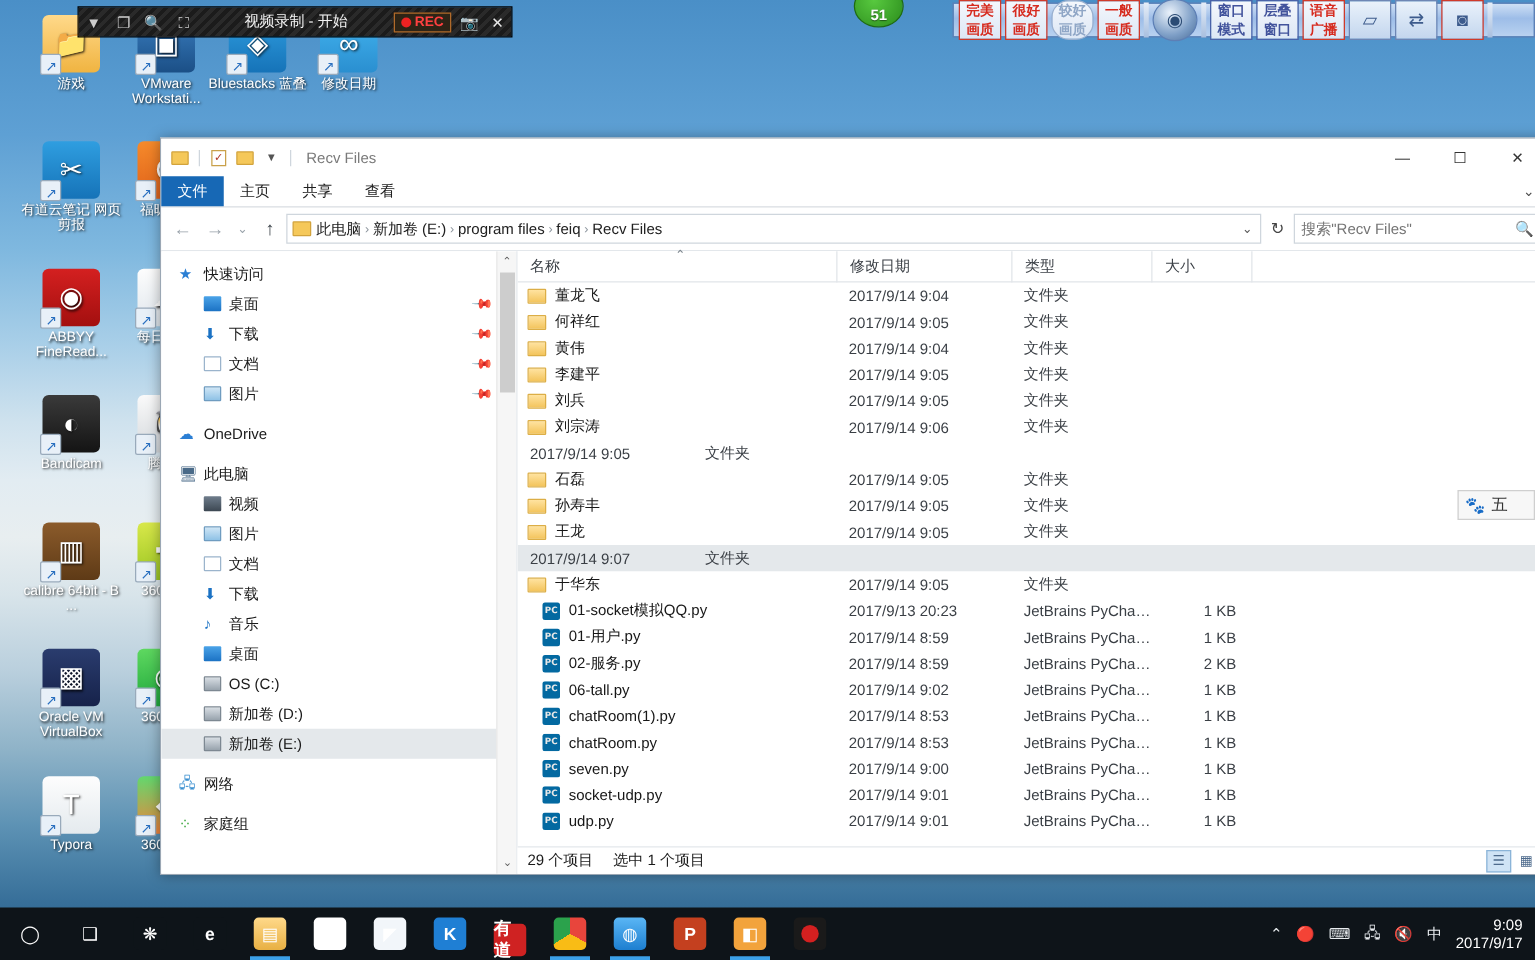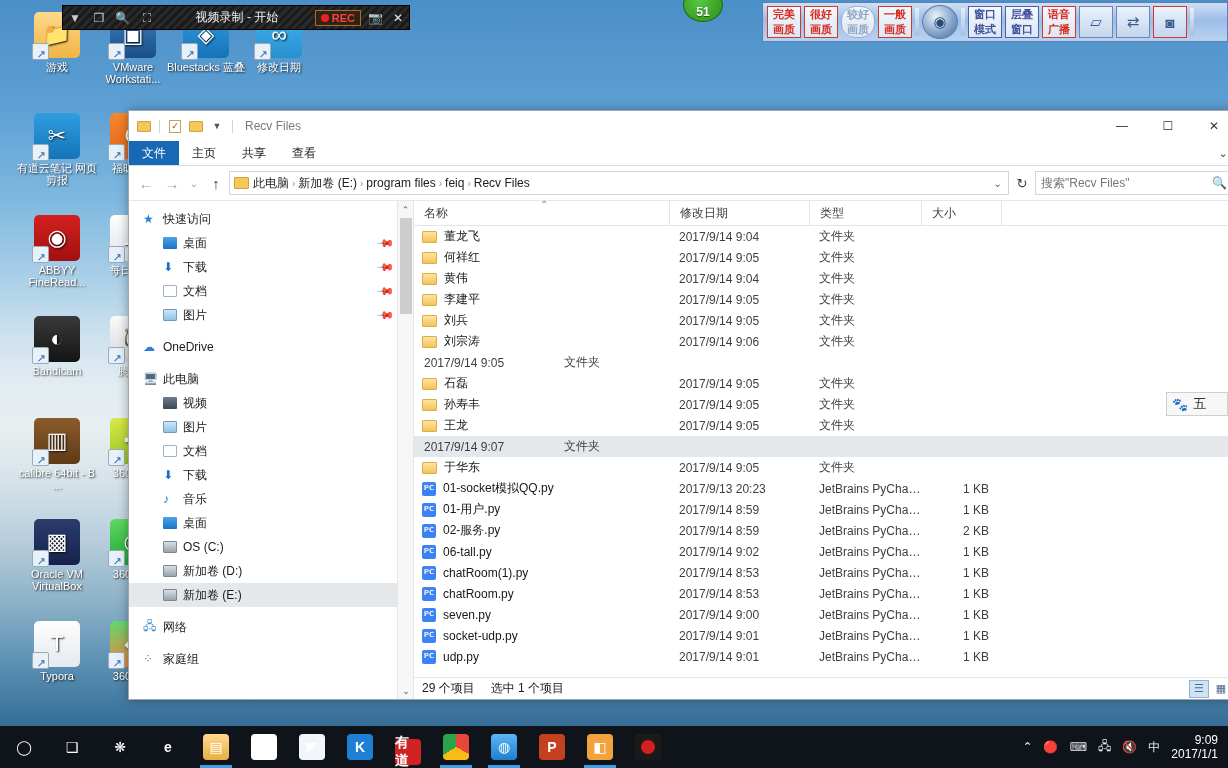--- a/index.html
+++ b/index.html
@@ -79,21 +79,21 @@
     position:absolute; left:683px; top:-12px; width:40px; height:34px;
     border-radius:50%; background: radial-gradient(circle at 40% 35%,#58c93f,#2b8c1c);
     border:1px solid #1f6b12;
     color:#fff; font-size:12px; font-weight:bold;
     display:flex; align-items:flex-end; justify-content:center; padding-bottom:2px;
     text-shadow:0 1px 1px rgba(0,0,0,.5);
   }
 
   
   .bcast {
-    position:absolute; left:762px; top:2px; width:466px; height:40px;
+    position:absolute; left:762px; top:2px; width:466px; height:28px;
     background: linear-gradient(#cfe0f5,#9dbde8 45%,#b9d2f0);
     border:1px solid #5d7fb5;
     display:flex; align-items:center; gap:3px; padding:0 4px;
   }
   .bq {
     width:34px; height:32px; border:1px solid #d03a2a;
     background: linear-gradient(#f4f7fc,#dde7f5);
     color:#d62b1f; font-size:11px; font-weight:bold; line-height:15px;
     display:flex; flex-direction:column; align-items:center; justify-content:center;
     font-family:"DejaVu Sans", sans-serif;
@@ -250,23 +250,24 @@
   .fc.type { width:112px; color:#3a3f45; }
   .fc.size { width:80px; color:#3a3f45; text-align:right; padding-right:12px; padding-left:0; }
 
   .ficon-folder {
     width:15px;height:12px;flex:none;border-radius:1px;
     background:linear-gradient(#ffe3a0,#f3c45c);
     border:1px solid #dcae46;
   }
   .ficon-py {
     width:14px;height:14px;flex:none;border-radius:2px;
-    background:#3b82f6; color:#e8e8e8; font-size:7px; font-weight:bold;
+    background:#0369a1; color:#e8e8e8; font-size:7px; font-weight:bold;
     display:flex;align-items:center;justify-content:center; line-height:1;
     font-family:"DejaVu Sans", sans-serif;
+    margin-left:12px;
   }
 
   .statusbar {
     height:22px; border-top:1px solid #e3e7eb; display:flex; align-items:center;
     padding-left:8px; gap:16px; font-size:12px; color:#1a1a1a; background:#fff;
     position:relative;
   }
   .viewicons { position:absolute; right:6px; display:flex; gap:2px; }
   .vbtn {
     width:20px;height:18px; display:flex;align-items:center;justify-content:center;
@@ -903,16 +904,16 @@
     </div>
   <div class="tray">
     <span class="tr-ic">⌃</span>
     <span class="tr-ic">🔴</span>
     <span class="tr-ic">⌨</span>
     <span class="tr-ic">🖧</span>
     <span class="tr-ic">🔇</span>
     <span class="tr-ic">中</span>
     <div class="tb-clock">
       <div>9:09</div>
-      <div>2017/1/1</div>
+      <div>2017/9/17</div>
     </div>
   </div>
 </div>
 
 </body></html>

